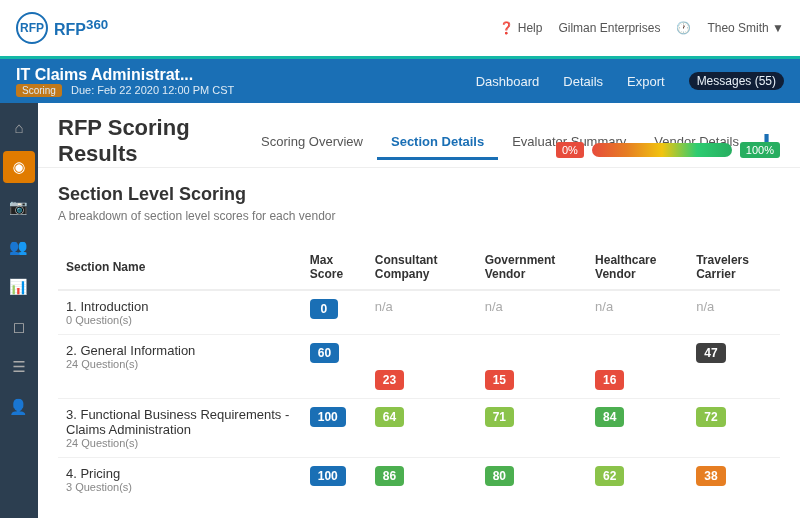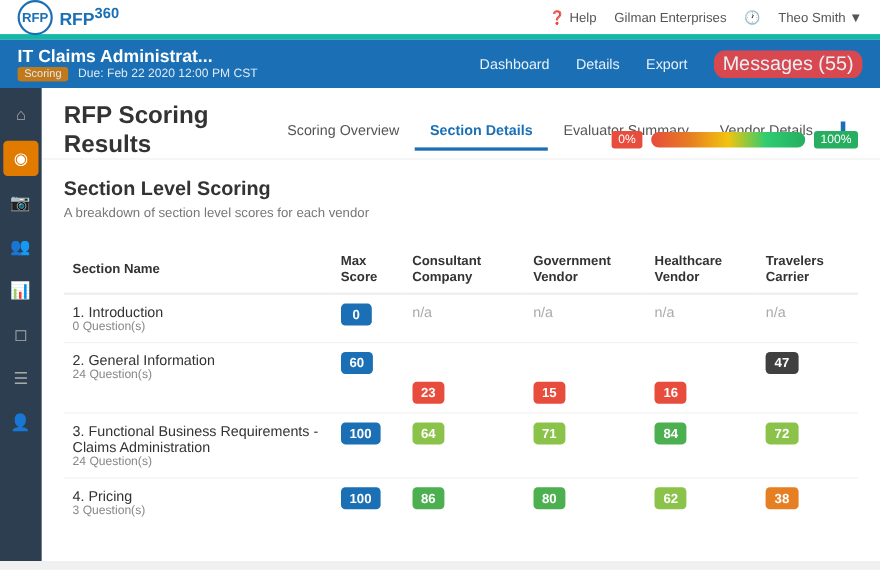--- a/index.html
+++ b/index.html
@@ -1,21 +1,21 @@
 <!DOCTYPE html>
 <html><head>
   <meta charset="utf-8">
   <style>
     * { box-sizing: border-box; margin: 0; padding: 0; }
     body { font-family: 'Segoe UI', Arial, sans-serif; font-size: 13px; background: #f0f0f0; width: 800px; height: 518px; overflow: hidden; }
 
     
     .top-nav {
       display: flex; align-items: center; justify-content: space-between;
-      background: #fff; padding: 8px 16px; border-bottom: 5px solid #14b8a6; height: 36px;
+      background: #fff; padding: 8px 16px; border-bottom: 3px solid #14b8a6; height: 59px;
     }
     .logo { display: flex; align-items: center; gap: 6px; }
     .logo-circle {
       width: 32px; height: 32px; border-radius: 50%; border: 2.5px solid #1a6fb5;
       display: flex; align-items: center; justify-content: center;
       font-weight: 700; color: #1a6fb5; font-size: 12px;
     }
     .logo-text { font-weight: 700; color: #1a6fb5; font-size: 16px; }
     .top-right { display: flex; align-items: center; gap: 16px; font-size: 12px; color: #555; }
     .top-right span { cursor: pointer; }
@@ -28,21 +28,21 @@
     }
     .header-left { display: flex; flex-direction: column; }
     .header-title { font-size: 16px; font-weight: 600; }
     .header-meta { font-size: 11px; opacity: 0.85; }
     .scoring-badge {
       background: #e07b00; color: #fff; font-size: 10px; padding: 1px 6px;
       border-radius: 3px; margin-right: 6px;
     }
     .header-nav { display: flex; align-items: center; gap: 24px; font-size: 13px; }
     .header-nav span { cursor: pointer; opacity: 0.9; }
-    .messages-badge { background: #ef4444; padding: 2px 8px; border-radius: 10px; font-size: 18px; }
+    .messages-badge { background: #0f172a; padding: 2px 8px; border-radius: 10px; font-size: 12px; }
 
     
     .main-container { display: flex; height: calc(518px - 88px); }
 
     
     .sidebar {
       width: 38px; background: #2c3e50; display: flex; flex-direction: column;
       align-items: center; padding-top: 8px; gap: 8px;
     }
     .sidebar-item {

